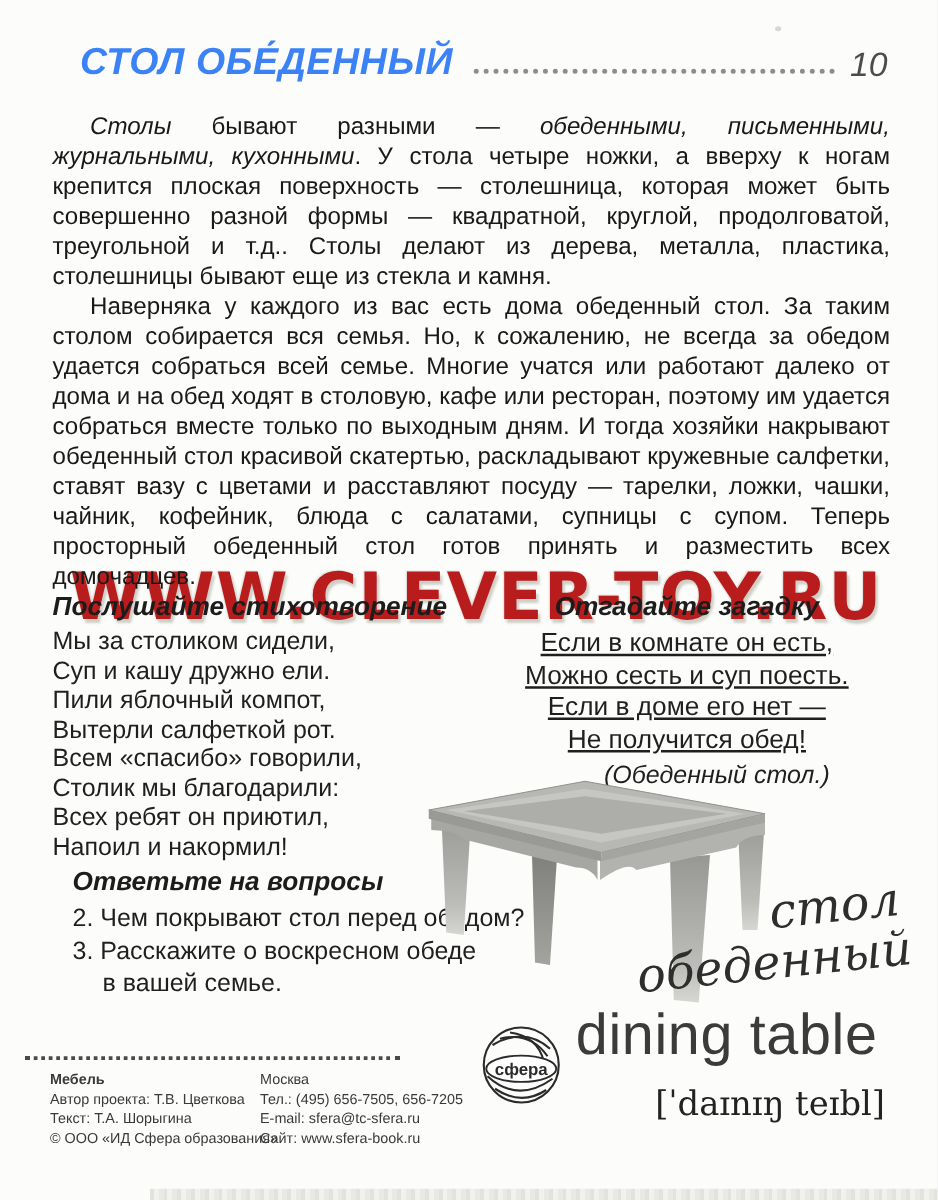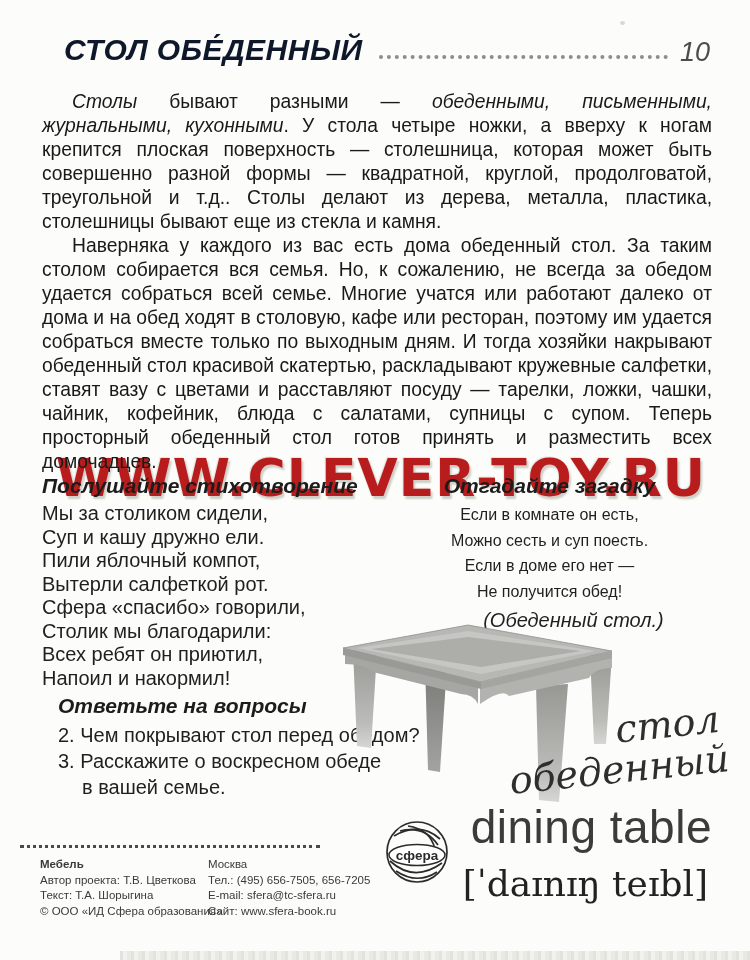--- a/index.html
+++ b/index.html
@@ -4,62 +4,62 @@
 <style>
   html,body{margin:0;padding:0;}
   body{width:750px;height:960px;background:#e8e8e4;}
   .page{
     position:relative;width:750px;height:960px;overflow:hidden;
     background:#fcfcfa;color:#1f1f1f;
     font-family:"Liberation Sans",sans-serif;
   }
   
   .title-row{position:absolute;left:64px;top:34px;right:40px;display:flex;align-items:flex-end;z-index:2;}
-  .page-title{font-style:italic;font-weight:700;font-size:30px;line-height:32px;color:#0f172a;letter-spacing:.5px;white-space:nowrap;}
+  .page-title{font-style:italic;font-weight:700;font-size:30px;line-height:32px;color:#3b82f6;letter-spacing:.5px;white-space:nowrap;}
   .leader{flex:1;border-bottom:4px dotted #8d8d8a;margin:0 12px 7px 16px;height:0;}
   .page-number{font-style:italic;font-size:27px;line-height:28px;color:#4c4c4c;}
   
   .article{position:absolute;left:42px;top:90px;width:670px;z-index:2;
     font-size:19.3px;line-height:24px;text-align:justify;color:#191919;}
   .article p{margin:0;text-indent:30px;}
   .it{font-style:italic;}
   
   .watermark{
     position:absolute;left:56px;top:448px;width:680px;z-index:1;
     font-family:"DejaVu Sans",sans-serif;font-weight:700;font-size:52px;line-height:60px;
     color:#b91c1c;letter-spacing:1px;white-space:nowrap;
     text-shadow:2px 3px 2px #cfcfc8,-1px -1px 1px #e3e3de;
     pointer-events:none;
   }
   
   .section-heading{font-style:italic;font-weight:700;font-size:21px;line-height:24px;color:#1c1c1c;margin:0 0 4px 0;}
   .col-left{position:absolute;left:42px;top:474px;width:368px;z-index:2;}
   .poem div{font-size:20px;line-height:23.5px;}
   .col-right{position:absolute;left:397px;top:474px;width:305px;z-index:2;text-align:center;}
-  .riddle div{font-size:16px;line-height:25.5px;}
+  .riddle div{font-size:21px;line-height:25.5px;text-decoration:underline;}
   .riddle-answer{font-style:italic;padding-left:48px;font-size:20px;line-height:26px;margin-top:3px;}
   .questions{position:absolute;left:42px;top:694px;width:400px;z-index:2;margin-left:16px;}
   .questions .q{font-size:20px;line-height:26px;}
   .questions .q-cont{font-size:20px;line-height:26px;padding-left:24px;}
   
   .table-illustration{position:absolute;left:333px;top:612px;width:282px;height:195px;z-index:2;}
   
   .vocab-script{
     position:absolute;right:28px;top:710px;width:215px;z-index:3;text-align:right;
     font-family:"DejaVu Serif",serif;font-style:italic;font-weight:400;
     font-size:38px;line-height:40px;color:#2e2e2e;transform:rotate(-6deg);
   }
   .vocab-en{
-    position:absolute;right:38px;top:802px;z-index:3;
+    position:absolute;right:48px;top:802px;z-index:3;
     font-family:"Liberation Sans",sans-serif;font-weight:500;
     font-size:46px;line-height:50px;color:#3b3b3b;letter-spacing:.5px;white-space:nowrap;
   }
   .vocab-ipa{
     position:absolute;right:42px;top:862px;z-index:3;
-    font-family:"DejaVu Serif",serif;font-size:36px;line-height:44px;color:#222;white-space:nowrap;
+    font-family:"DejaVu Serif",serif;font-size:27px;line-height:44px;color:#222;white-space:nowrap;
   }
   
   .footer-rule{position:absolute;left:20px;top:845px;width:300px;border-top:3px dotted #4a4a4a;z-index:2;}
   .footer-col{position:absolute;top:857px;z-index:2;font-size:11.5px;line-height:15.5px;color:#3a3a3a;}
   .footer-col.c1{left:40px;}
   .footer-col.c2{left:208px;}
   .footer-col .b{font-weight:700;}
   .publisher-logo{position:absolute;left:384px;top:819px;width:66px;height:66px;z-index:2;text-align:center;}
   
   .scan-strip{position:absolute;left:120px;right:0;bottom:0;height:9px;z-index:4;opacity:.5;
@@ -85,21 +85,21 @@
 
   <div class="watermark">WWW.CLEVER-TOY.RU</div>
 
   <div class="col-left">
     <div class="section-heading">Послушайте стихотворение</div>
     <div class="poem">
       <div>Мы за столиком сидели,</div>
       <div>Суп и кашу дружно ели.</div>
       <div>Пили яблочный компот,</div>
       <div>Вытерли салфеткой рот.</div>
-      <div>Сфера «спасибо» говорили,</div>
+      <div>Всем «спасибо» говорили,</div>
       <div>Столик мы благодарили:</div>
       <div>Всех ребят он приютил,</div>
       <div>Напоил и накормил!</div>
     </div>
   </div>
 
   <div class="col-right">
     <div class="section-heading">Отгадайте загадку</div>
     <div class="riddle">
       <div>Если в комнате он есть,</div>

